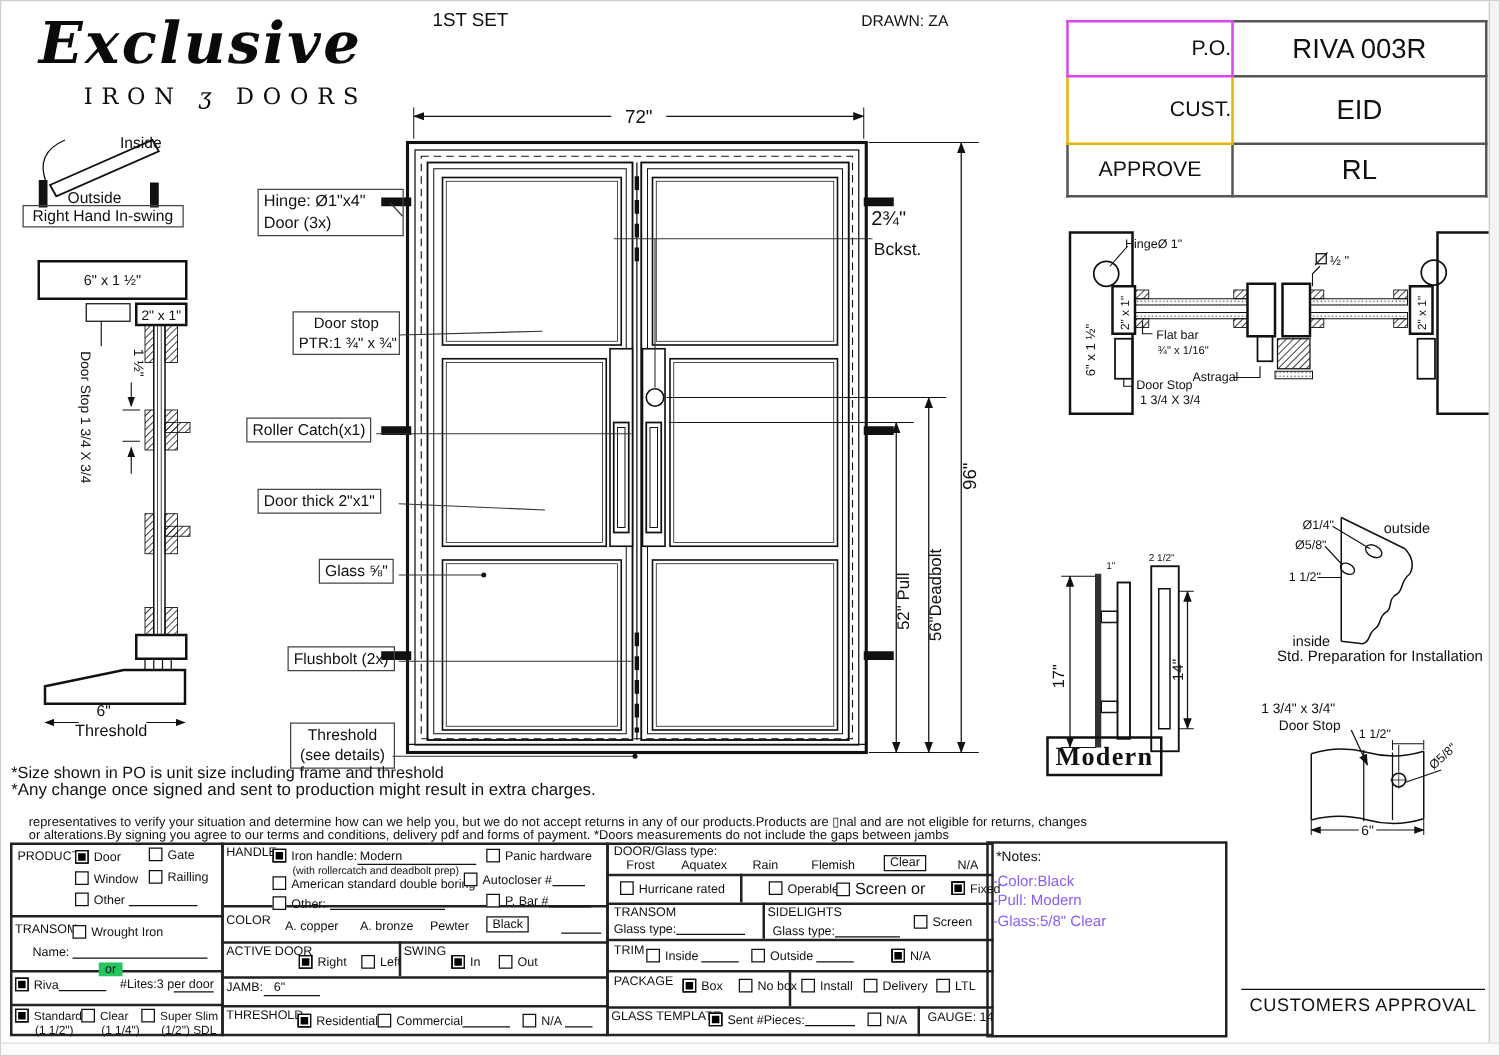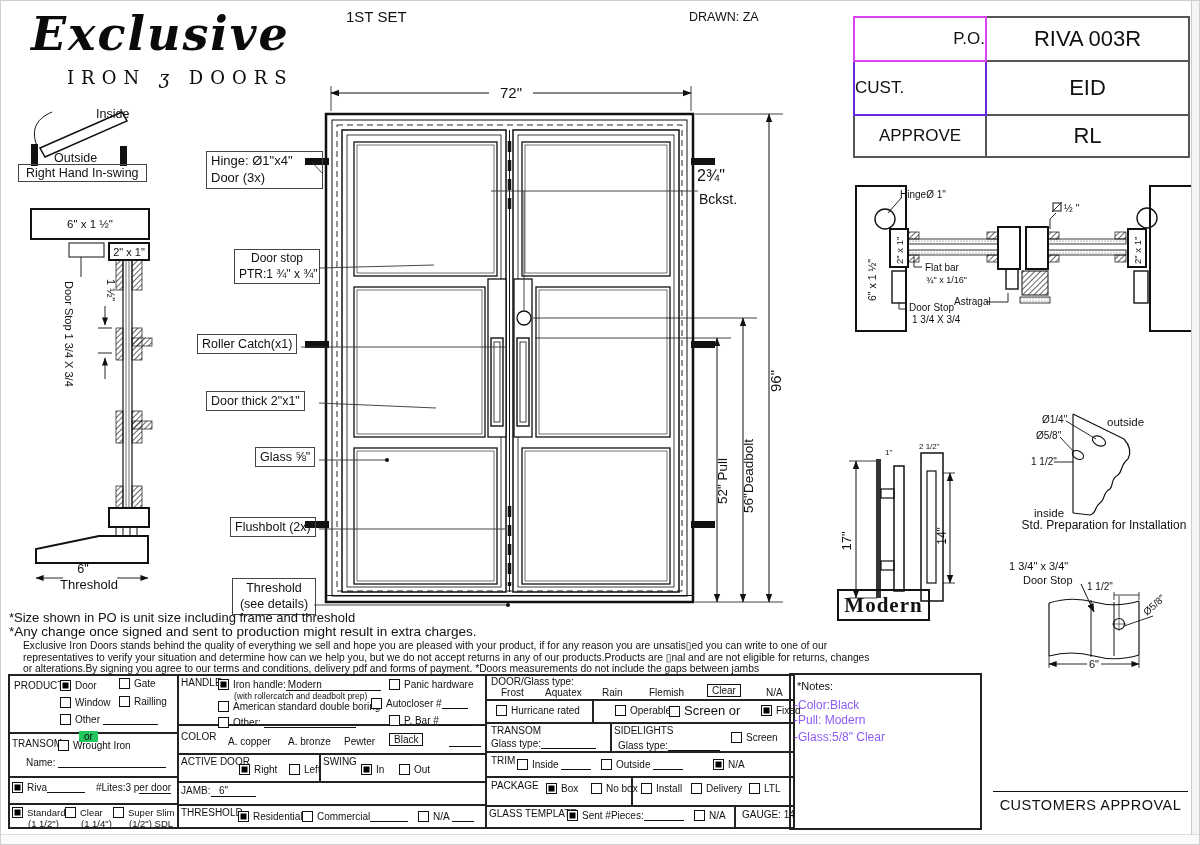--- a/index.html
+++ b/index.html
@@ -47,21 +47,21 @@
 <div class="abs" style="left:345px;top:7px;font-size:15px">1ST SET</div>
 <div class="abs" style="left:688px;top:9px;font-size:12.5px">DRAWN: ZA</div>
 
 <table class="abs" style="left:852px;top:15px;width:337px;border-collapse:collapse">
   <tbody>
         <tr>
     <td style="border:2px solid #d946ef;width:132px;height:44px;text-align:right;font-size:17px">P.O.</td>
     <td style="border:2px solid #555;text-align:center;font-size:22px">RIVA 003R</td>
   </tr>
   <tr>
-    <td style="border:2px solid #6d28d9;height:54px;text-align:left;font-size:17px">CUST.</td>
+    <td style="border:2px solid #eab308;height:54px;text-align:right;font-size:17px">CUST.</td>
     <td style="border:2px solid #555;text-align:center;font-size:22px">EID</td>
   </tr>
   <tr>
     <td style="border:2px solid #555;height:42px;text-align:center;font-size:17px">APPROVE</td>
     <td style="border:2px solid #555;text-align:center;font-size:22px">RL</td>
   </tr>
 </tbody>
     </table>
 
 <svg style="left:15px;top:95px" width="150" height="75">
@@ -319,21 +319,20 @@
   <text transform="translate(146 60) rotate(-42)" font-size="10">Ø5/8"</text>
   <line x1="48" y1="100" x2="48" y2="112" class="st" stroke-width="0.8"></line>
   <line x1="138" y1="99" x2="138" y2="112" class="st" stroke-width="0.8"></line>
   <line x1="48" y1="108" x2="86" y2="108" class="st" stroke-width="0.9" marker-start="url(#arr)"></line>
   <line x1="100" y1="108" x2="138" y2="108" class="st" stroke-width="0.9" marker-end="url(#arr)"></line>
   <text x="93" y="112" text-anchor="middle" font-size="11">6"</text>
 </svg>
 
 <div class="abs" style="left:8px;top:609px;font-size:13px">*Size shown in PO is unit size including frame and threshold</div>
 <div class="abs" style="left:8px;top:623px;font-size:13.5px">*Any change once signed and sent to production might result in extra charges.</div>
-<div class="abs" style="left:22px;top:638px;font-size:10.3px;white-space:nowrap">Exclusive Iron Doors stands behind the quality of everything we sell and hope you are pleased with your product, if for any reason you are unsatis▯ed you can write to one of our</div>
 <div class="abs" style="left:22px;top:650px;font-size:10.3px;white-space:nowrap">representatives to verify your situation and determine how can we help you, but we do not accept returns in any of our products.Products are ▯nal and are not eligible for returns, changes</div>
 <div class="abs" style="left:22px;top:662px;font-size:10.3px;white-space:nowrap">or alterations.By signing you agree to our terms and conditions, delivery pdf and forms of payment. *Doors measurements do not include the gaps between jambs</div>
 
 <div class="colbox" style="left:7px;top:673px;width:171px;height:155px"></div>
 <div class="colbox" style="left:176px;top:673px;width:310px;height:155px"></div>
 <div class="colbox" style="left:484px;top:673px;width:310px;height:155px"></div>
 <div class="colbox" style="left:788px;top:672px;width:193px;height:157px"></div>
 <div class="hline" style="left:7px;top:731px;width:171px"></div>
 <div class="hline" style="left:7px;top:775px;width:171px"></div>
 <div class="hline" style="left:7px;top:802px;width:171px"></div>
@@ -354,21 +353,21 @@
 
 <div class="f" style="left:13px;top:679px">PRODUCT:</div>
 <div class="f" style="left:59px;top:679px"><span class="cb on"></span><span>Door</span></div>
 <div class="f" style="left:118px;top:677px"><span class="cb"></span><span>Gate</span></div>
 <div class="f" style="left:59px;top:696px"><span class="cb"></span><span>Window</span></div>
 <div class="f" style="left:118px;top:695px"><span class="cb"></span><span>Railling</span></div>
 <div class="f" style="left:59px;top:713px"><span class="cb"></span><span>Other</span> <span class="ul" style="width:55px"></span></div>
 <div class="f" style="left:11px;top:737px">TRANSOM:</div>
 <div class="f" style="left:57px;top:739px"><span class="cb"></span><span>Wrought Iron</span></div>
 <div class="f" style="left:25px;top:756px"><span>Name:</span> <span class="ul" style="width:108px"></span></div>
-<div class="f" style="left:78px;top:730px;background:#22c55e;padding:0 5px">or</div>
+<div class="f" style="left:78px;top:769px;background:#22c55e;padding:0 5px">or</div>
 <div class="f" style="left:11px;top:781px"><span class="cb on"></span><span>Riva</span><span class="ul" style="width:38px"></span></div>
 <div class="f" style="left:95px;top:781px">#Lites:3 per door</div>
 <div class="abs" style="left:138px;top:792px;width:32px;border-bottom:1.2px solid #111"></div>
 <div class="f" style="left:11px;top:806px;font-size:9.5px"><span class="cb on"></span><span>Standard</span><br><span style="margin-left:16px">(1 1/2")</span></div>
 <div class="f" style="left:64px;top:806px;font-size:9.5px"><span class="cb"></span><span>Clear</span><br><span style="margin-left:16px">(1 1/4")</span></div>
 <div class="f" style="left:112px;top:806px;font-size:9.5px"><span class="cb"></span><span>Super Slim</span><br><span style="margin-left:16px">(1/2") SDL</span></div>
 
 <div class="f" style="left:180px;top:676px">HANDLE</div>
 <div class="f" style="left:217px;top:678px"><span class="cb on"></span><span>Iron handle:</span><span style="display:inline-block;border-bottom:1.2px solid #111;min-width:95px;padding:0 2px">Modern</span></div>
 <div class="f" style="left:233px;top:690px;font-size:8.5px">(with rollercatch and deadbolt prep)</div>

